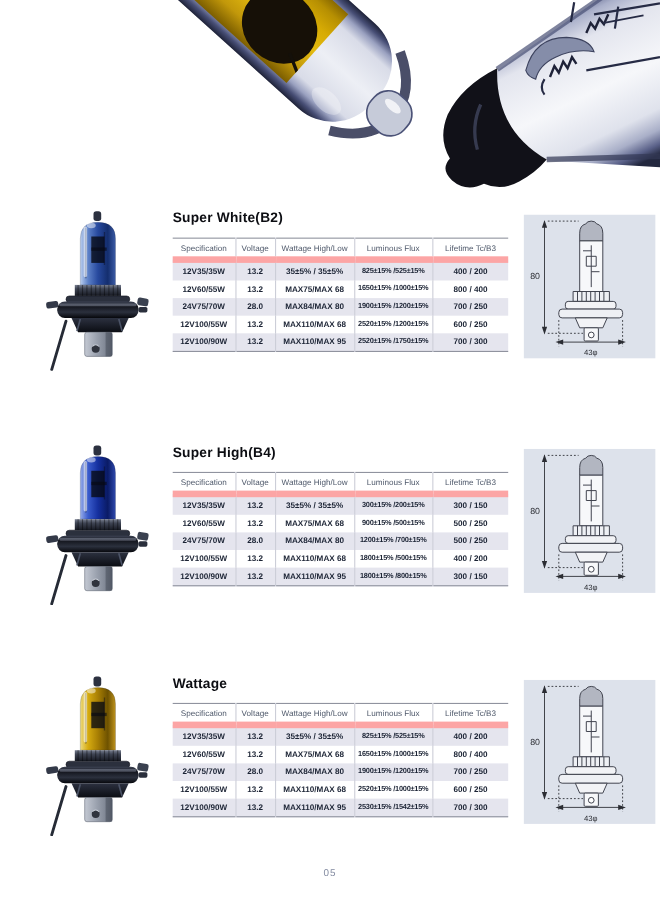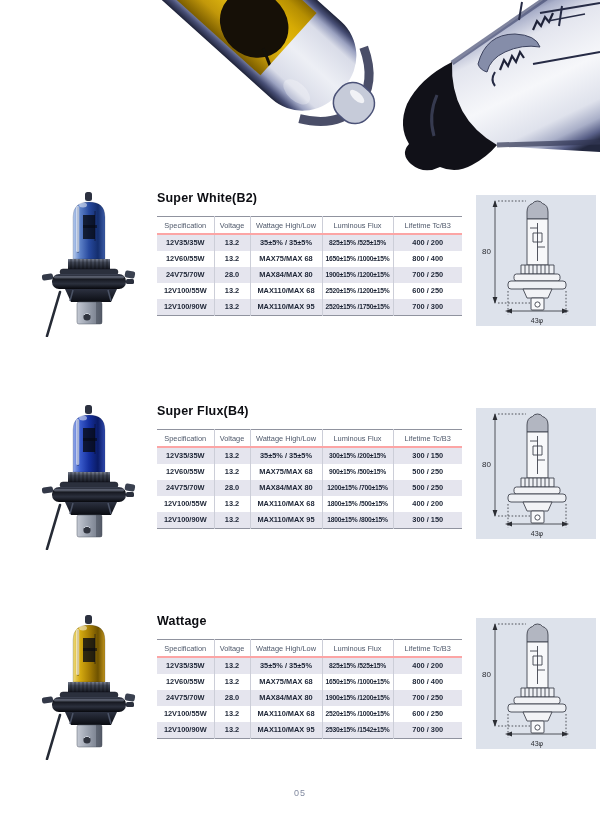--- a/index.html
+++ b/index.html
@@ -17,21 +17,21 @@
     position:absolute;left:157px;top:-2px;
     font-size:12.5px;font-weight:700;color:#0c0d12;letter-spacing:.2px;
   }
   .tablebox{position:absolute;left:157px;top:23px;width:305px;}
   .spec{
     border-collapse:collapse;table-layout:fixed;width:305px;
     border-top:1.5px solid #90939f;border-bottom:1.5px solid #90939f;
   }
   .spec th{
     font-weight:400;font-size:7.4px;color:#4e586a;height:16px;
-    text-align:center;border-bottom:2px solid #fca5a5;padding:0;
+    text-align:center;border-bottom:6px solid #fca5a5;padding:0;
   }
   .spec td{
     font-weight:700;font-size:7.4px;color:#1b2334;height:16px;
     text-align:center;padding:0;line-height:1;
   }
   .spec td.flux{font-size:6.7px;letter-spacing:-0.2px;}
   .spec th+th,.spec td+td{border-left:1px solid #ccced8;}
   .spec tbody tr:nth-child(odd) td{background:var(--stripe);}
   .draw{position:absolute;left:476px;top:2px;width:120px;height:131px;}
   .dim-label{font-size:8px;fill:#2b2d33;font-family:"Liberation Sans",sans-serif;}
@@ -342,21 +342,21 @@
         <line x1="33" y1="99" x2="30" y2="110" stroke="#4b5366" stroke-width="1.5"></line>
         <line x1="68" y1="99" x2="71" y2="110" stroke="#4b5366" stroke-width="1.5"></line>
         <rect x="37" y="111" width="25" height="22" rx="2" fill="url(#mterm)" stroke="#565d6a" stroke-width="0.5"></rect>
         <rect x="56" y="111" width="6" height="22" fill="rgba(40,45,58,0.35)"></rect>
         <circle cx="47" cy="126" r="3.6" fill="#30343e"></circle>
         <path d="M44,124 A3.6,3.6 0 0 1 50,124" stroke="#c9ced8" stroke-width="1" fill="none"></path>
         <path d="M20,101 L7,145" stroke="#262b36" stroke-width="2.6" stroke-linecap="round"></path>
       </g>
     </svg>
 
-    <div class="title">Super Flux(B4)</div>
+    <div class="title">Super High(B4)</div>
 
     <div class="tablebox">
       <table class="spec" style="border-top-color: rgb(144, 147, 159); border-bottom-color: rgb(144, 147, 159);">
         <colgroup>
             <col style="width:57px">
             <col style="width:36px">
             <col style="width:72px">
             <col style="width:71px">
             <col style="width:69px">
           </colgroup>

